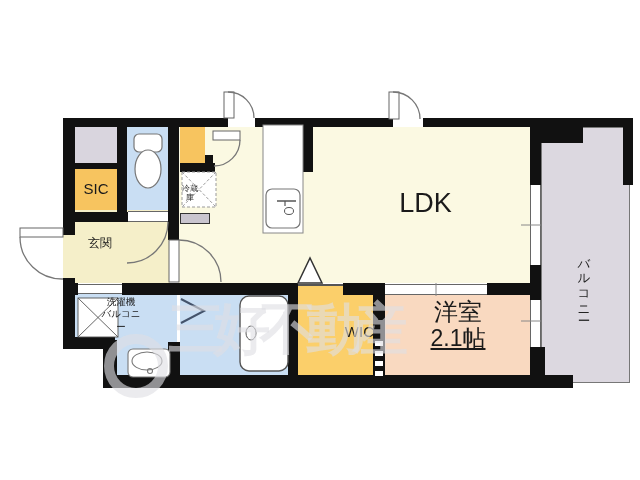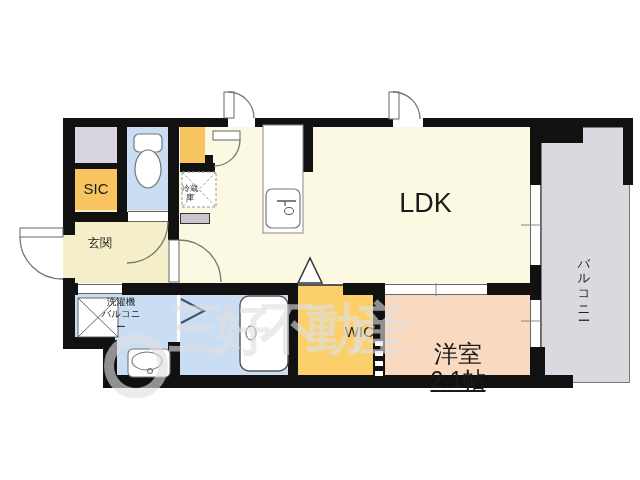--- a/index.html
+++ b/index.html
@@ -24,21 +24,21 @@
   .band{position:absolute;background:#ffffff;z-index:4;}
   .band.h{border-top:1px solid #666;border-bottom:1px solid #666;}
   .band.v{border-left:1px solid #666;border-right:1px solid #666;}
   .slat{position:absolute;background:#fff;z-index:4;}
   
   #fix{position:absolute;left:0;top:0;z-index:5;pointer-events:none;}
   
   .lbl{position:absolute;z-index:6;color:#1a1a1a;text-align:center;line-height:1.12;}
   .lbl-ldk1{font-size:27px;margin-top:16px;}
   .lbl-ldk2{font-size:24px;}
-  .lbl-west1{font-size:24px;margin-top:42px;}
+  .lbl-west1{font-size:24px;}
   .lbl-west2{font-size:23px;text-decoration:underline;}
   .lbl-wic{font-size:15px;text-align:right;}
   .lbl-sic{font-size:15px;}
   .lbl-genkan{font-size:12px;}
   .lbl-laundry{font-size:9.5px;line-height:1.3;}
   .lbl-fridge{font-size:8px;}
   .lbl-balcony{writing-mode:vertical-rl;font-size:12.5px;letter-spacing:2px;color:#222;}
   
   .wm-text{position:absolute;left:168px;top:301px;z-index:7;font-size:56px;line-height:1;
            letter-spacing:-10px;font-weight:600;color:rgba(222,222,227,0.62);white-space:nowrap;text-align:center;}

